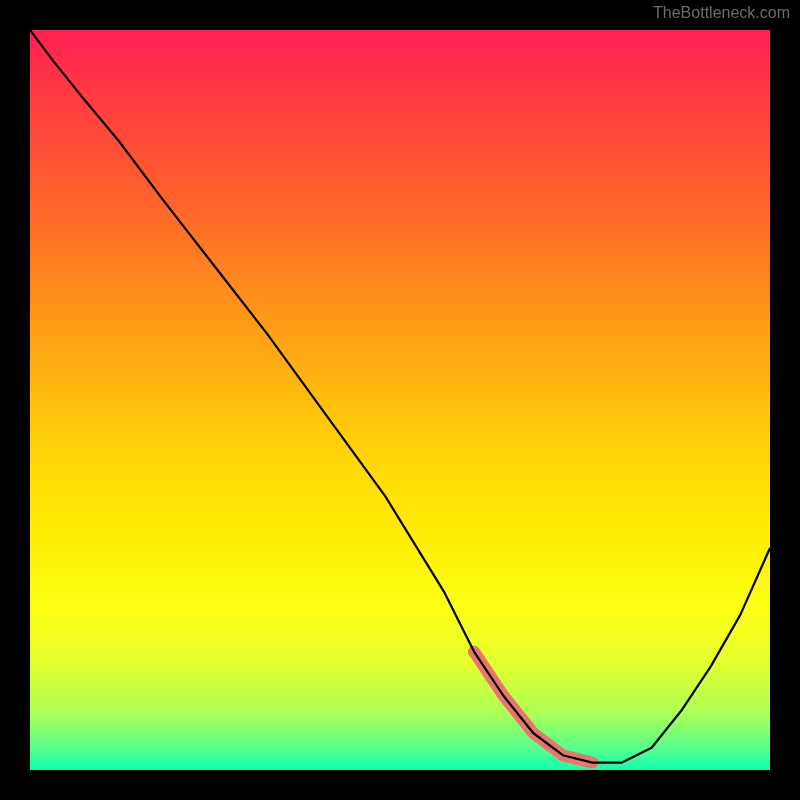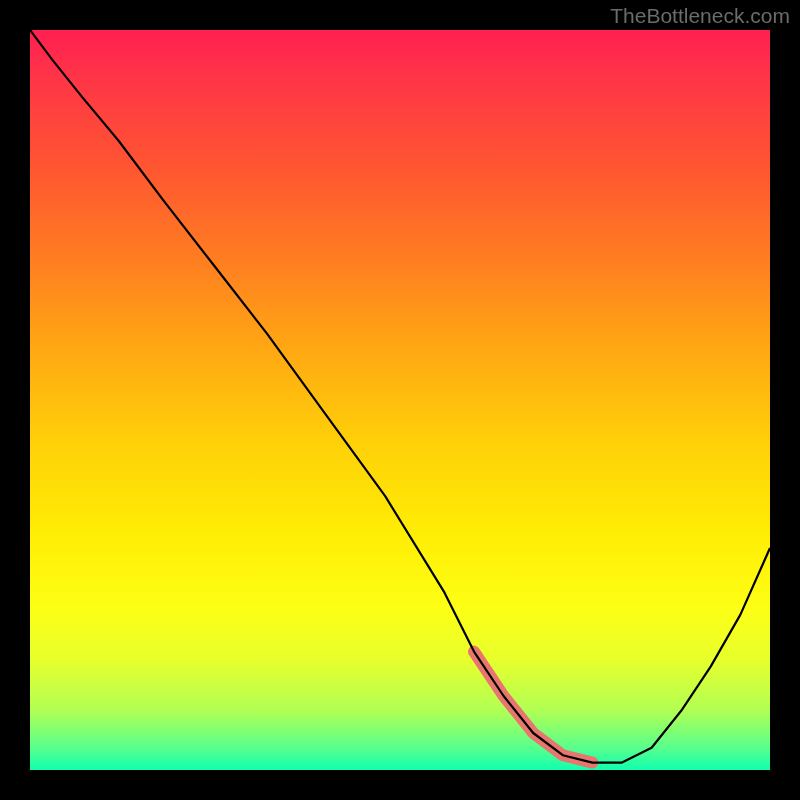--- a/index.html
+++ b/index.html
@@ -1,17 +1,17 @@
 <!DOCTYPE html>
 <html><head>
 <meta charset="utf-8">
 <style>
   * { margin: 0; padding: 0; box-sizing: border-box; }
   body { width: 800px; height: 800px; background: #000; position: relative; font-family: Arial, sans-serif; overflow: hidden; }
-  .watermark { position: absolute; top: 4px; right: 10px; color: #6b6b6b; font-size: 21px; font-weight: 500; z-index: 10; }
+  .watermark { position: absolute; top: 4px; right: 10px; color: #6b6b6b; font-size: 16px; font-weight: 500; z-index: 10; }
   .plot-area { position: absolute; left: 30px; top: 30px; width: 740px; height: 740px; }
   .gradient-bg { position: absolute; left: 0; top: 0; width: 100%; height: 100%; background: linear-gradient(to bottom,
       #ff2050 0%,
       #ff3348 6%,
       #ff5432 18%,
       #ff7a22 30%,
       #ffa414 42%,
       #ffd108 56%,
       #ffed04 68%,
       #fdff14 78%,

